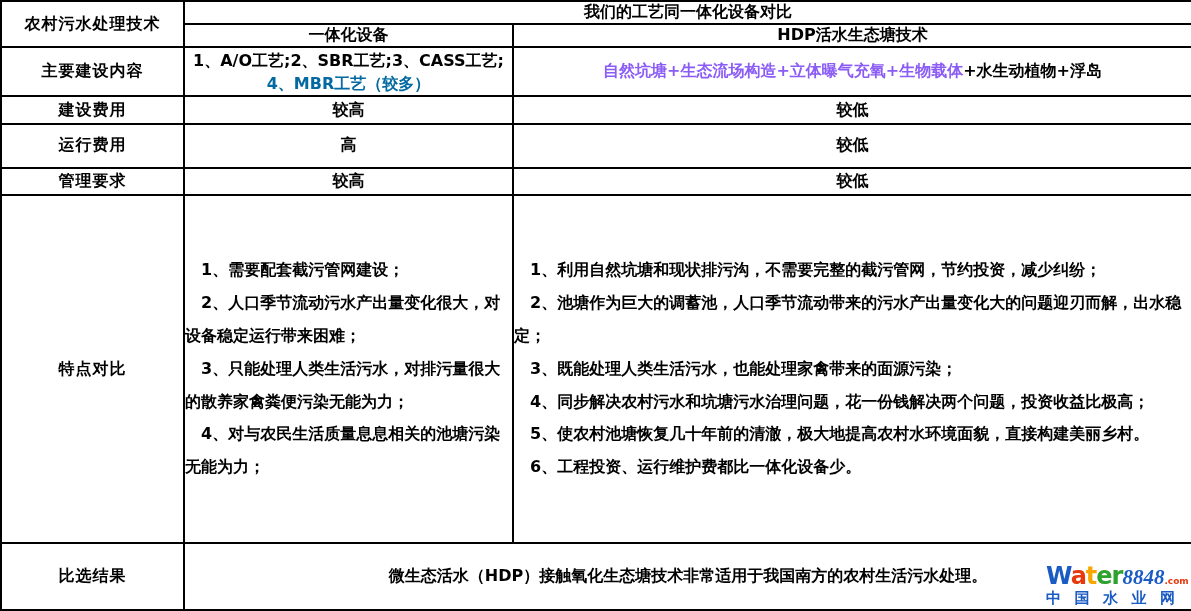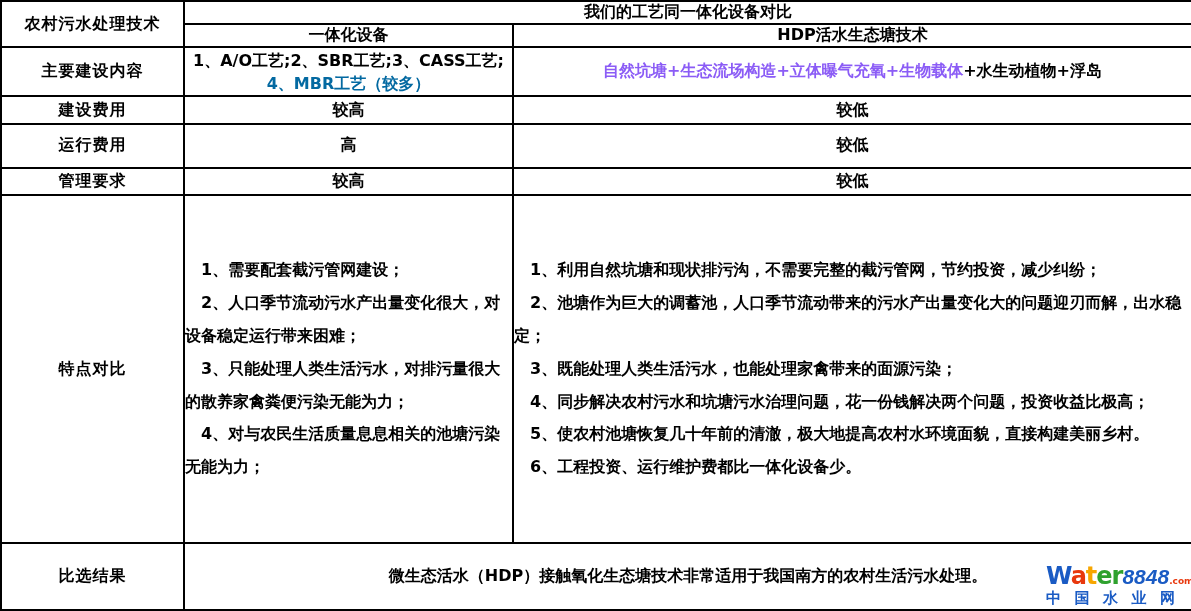--- a/index.html
+++ b/index.html
@@ -35,21 +35,21 @@
   .feat{text-align:left;}
   .feat p{margin:0;text-indent:16px;line-height:2.05;text-align:left;}
   .feat-left{padding:0 5px;}
   .feat-right{padding:0 42px 0 12px;}
   .result-cell{position:relative;}
   .result-text{display:inline-block;max-width:960px;}
   
   .logo{position:absolute;right:5px;bottom:3px;width:140px;line-height:1;text-align:left;}
   .logo-word{white-space:nowrap;}
   .logo-word .lw{font-size:24px;font-weight:bold;letter-spacing:-1px;}
-  .logo-word .lnum{font-family:Liberation Sans, sans-serif;font-style:italic;font-size:21px;font-weight:bold;letter-spacing:0;}
+  .logo-word .lnum{font-family:Liberation Serif, serif;font-style:italic;font-size:21px;font-weight:bold;letter-spacing:0;}
   .logo-word .ltld{font-size:9px;font-weight:bold;}
   .logo-sub{font-size:15px;font-weight:bold;letter-spacing:13.5px;margin-right:-13.5px;white-space:nowrap;margin-top:3px;}
 </style>
 </head>
 <body>
 
 <div class="page">
   <table class="cmp">
     <colgroup>
       <col style="width:183px">

